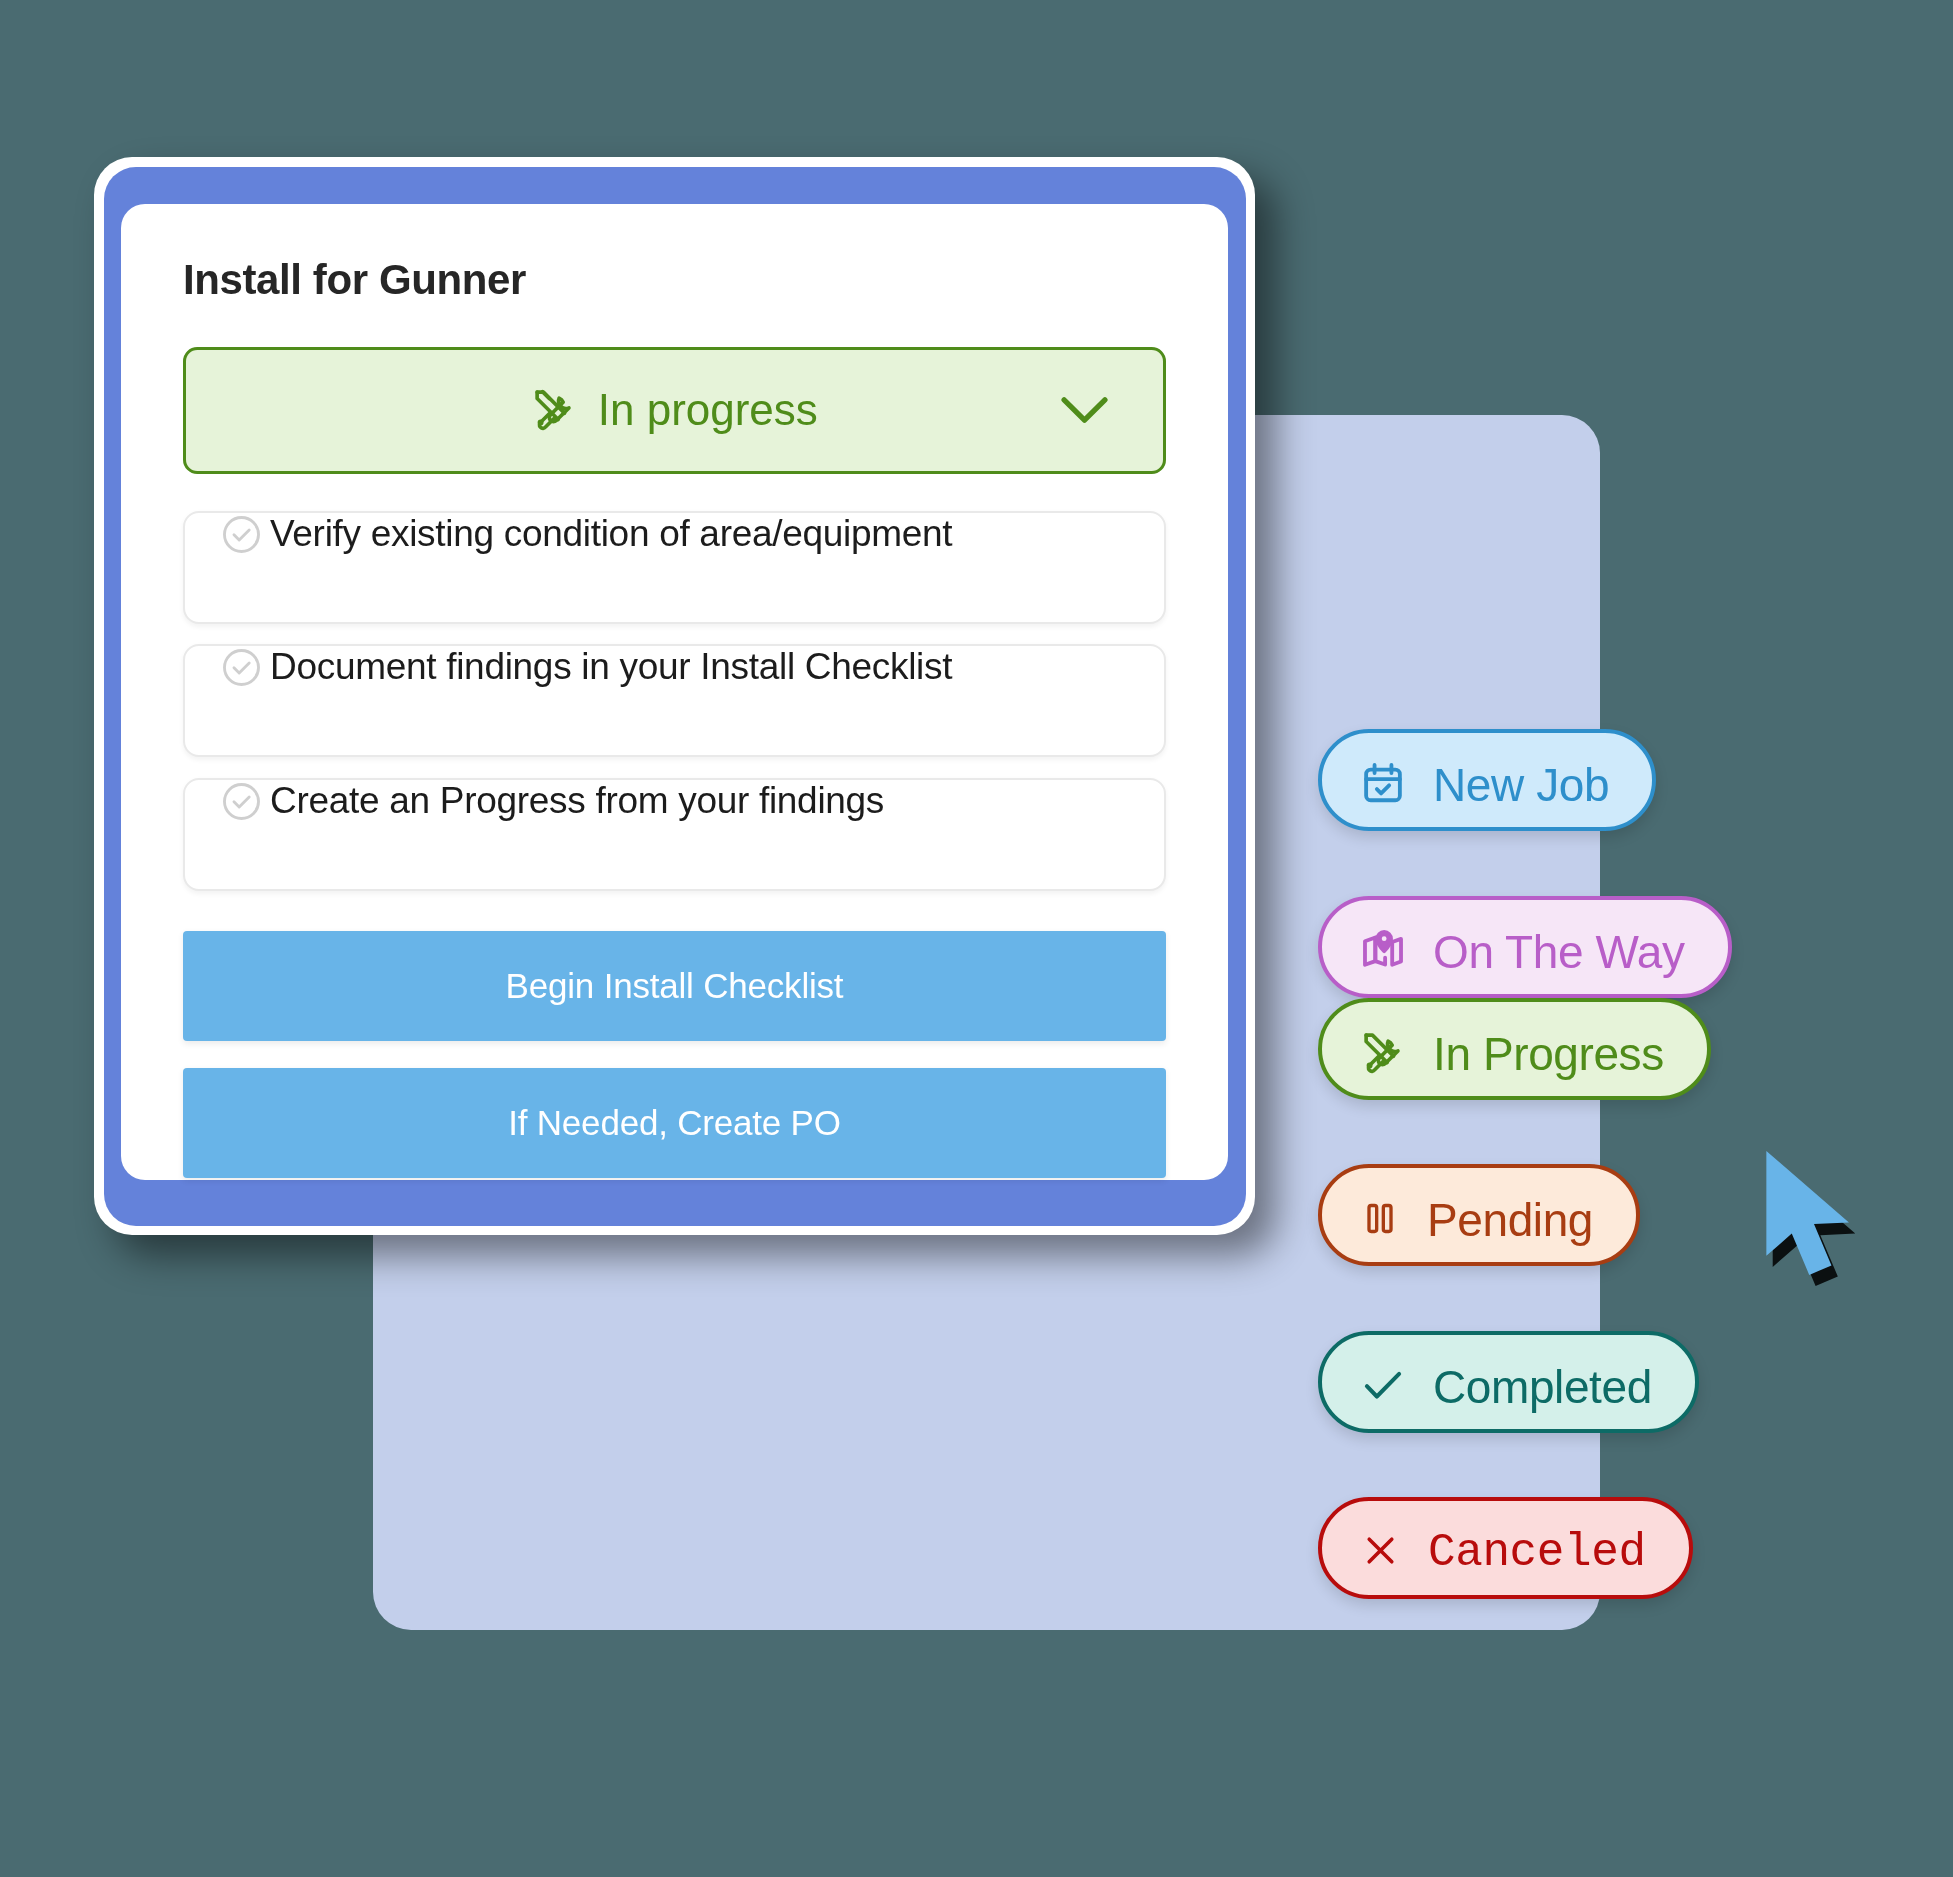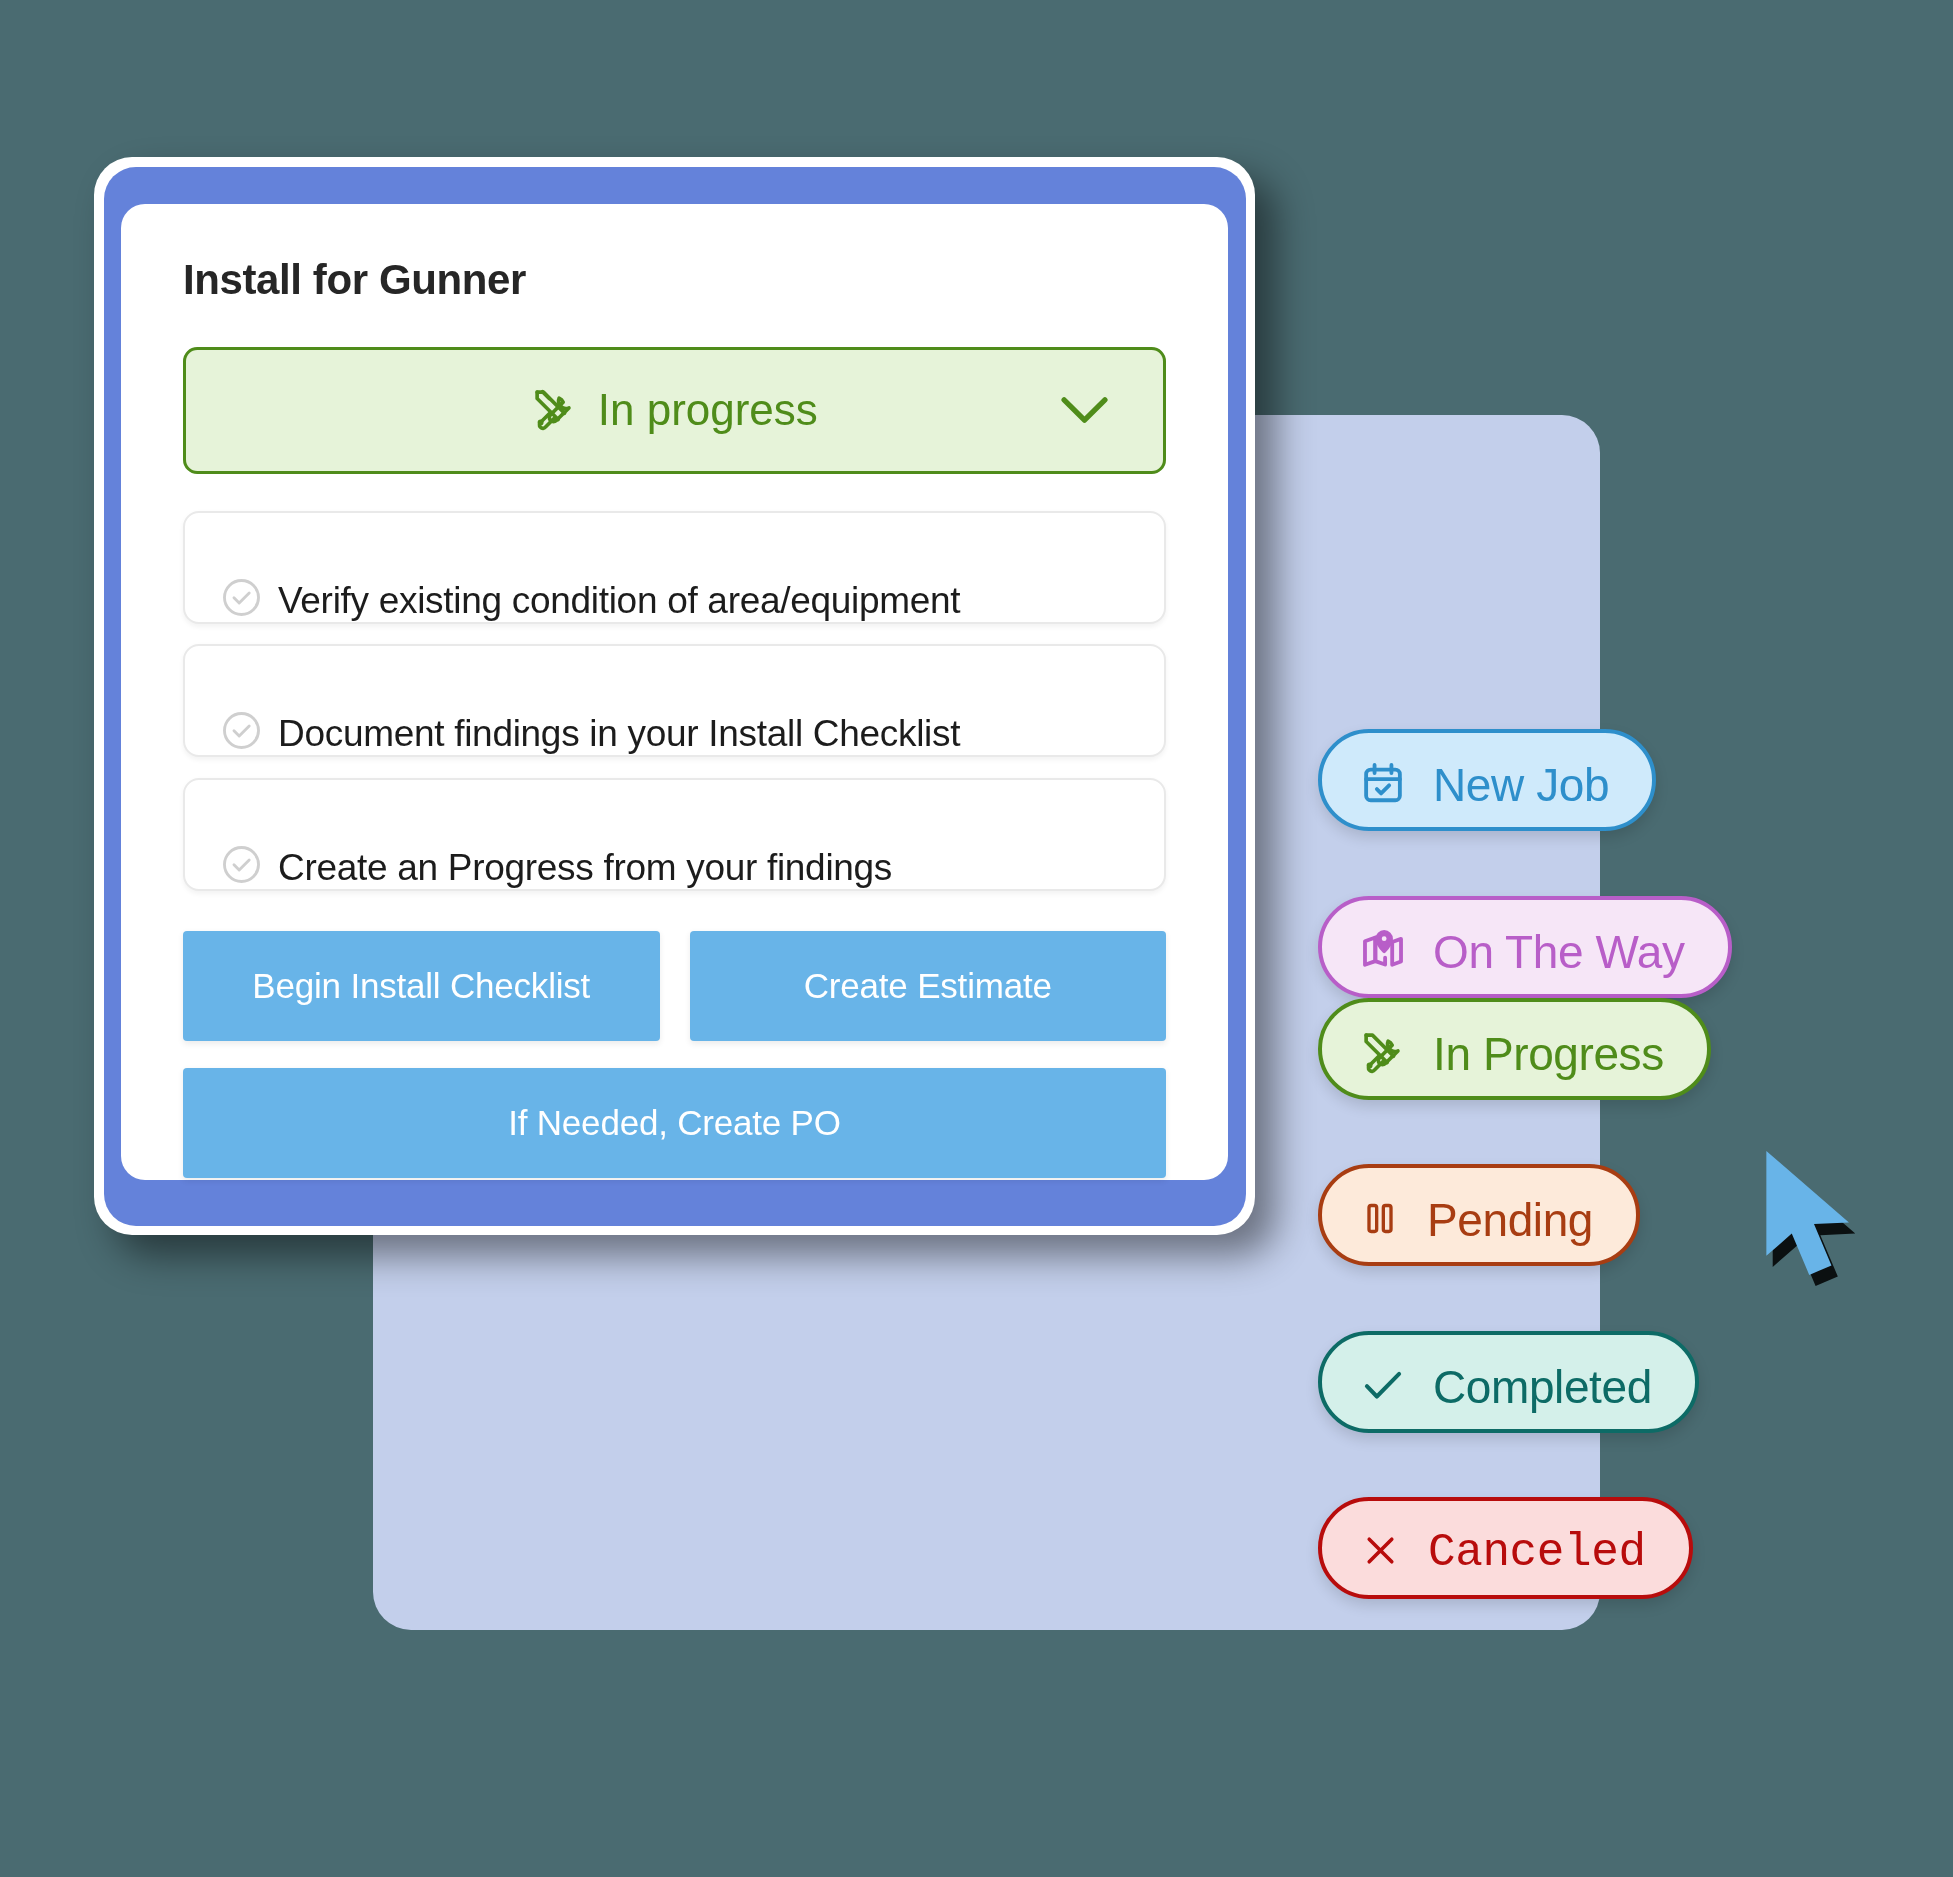--- a/index.html
+++ b/index.html
@@ -92,23 +92,23 @@
   }
 
   
   .checklist { display: flex; flex-direction: column; gap: 20.6px; margin-bottom: 40px; }
   .check-item {
     height: 113px;
     background: #ffffff;
     border: 2.4px solid #e9e9e9;
     border-radius: 16px;
     display: flex;
-    align-items: flex-end;
+    align-items: flex-start;
     padding-left: 35px;
-    gap: 15px;
+    gap: 7px;
     box-shadow: 0 2.4px 4.8px rgba(0,0,0,0.05);
   }
   .check-item .text {
     font-size: 37px;
     color: #1c1c1c;
     letter-spacing: -0.3px;
   }
 
   
   .btn-row { display: flex; gap: 30px; margin-bottom: 27px; }
@@ -236,21 +236,20 @@
               <path d="M7.8 12.2l2.9 2.9 5.6-5.6"></path>
             </svg>
           </span>
           <span class="text">Create an Progress from your findings</span>
         </div>
 
       </div>
 
       <div class="btn-row">
         <button class="btn btn-half">Begin Install Checklist</button>
-        <button class="btn btn-half">Create Estimate</button>
       </div>
       <button class="btn btn-full">If Needed, Create PO</button>
 
     </div>
   </div>
 </div>
 
 <div class="pill-list">
 
   <div class="pill pill-newjob gap-0">

